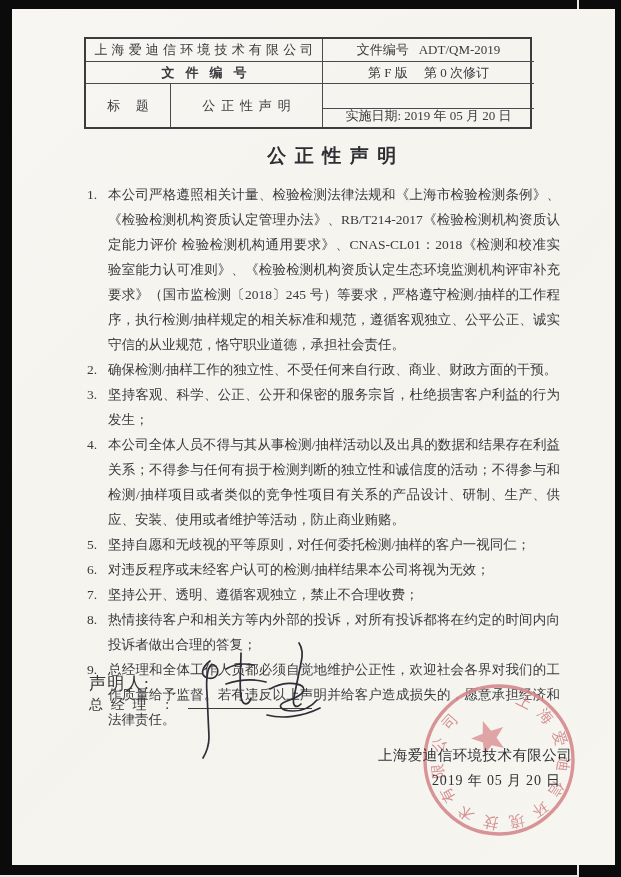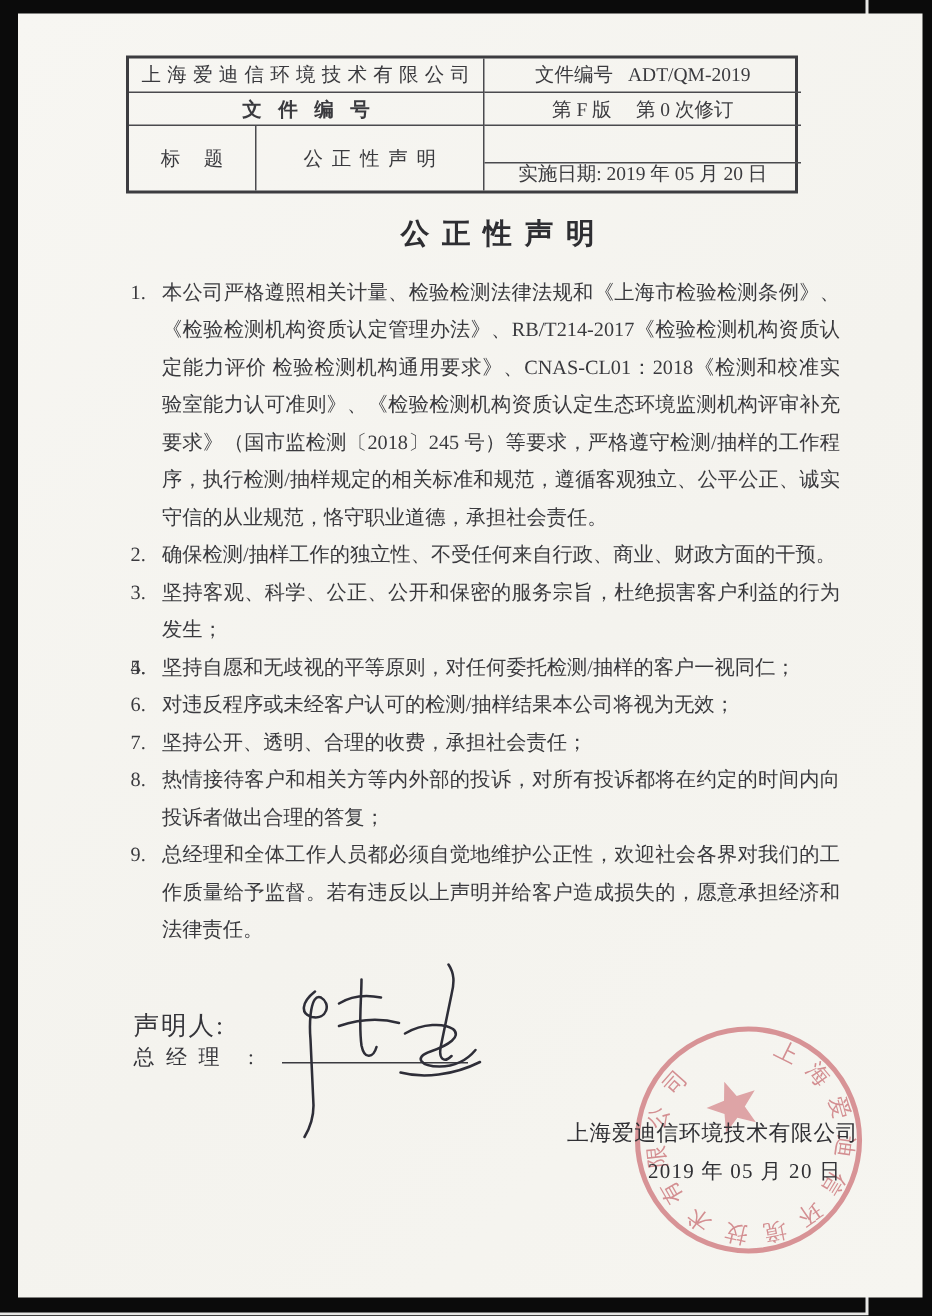--- a/index.html
+++ b/index.html
@@ -90,24 +90,24 @@
       <div class="cell c-pageinfo last-col">第  1  页　 共  1  页</div>
       <div class="cell c-impldate last-col last-row">实施日期: 2019 年 05 月 20 日</div>
     </div>
 
     <div class="main-title">公正性声明</div>
 
     <ol class="statements">
       <li><span class="num">1.</span><span>本公司严格遵照相关计量、检验检测法律法规和《上海市检验检测条例》、《检验检测机构资质认定管理办法》、RB/T214-2017《检验检测机构资质认定能力评价 检验检测机构通用要求》、CNAS-CL01：2018《检测和校准实验室能力认可准则》、《检验检测机构资质认定生态环境监测机构评审补充要求》（国市监检测〔2018〕245 号）等要求，严格遵守检测/抽样的工作程序，执行检测/抽样规定的相关标准和规范，遵循客观独立、公平公正、诚实守信的从业规范，恪守职业道德，承担社会责任。</span></li>
       <li><span class="num">2.</span><span>确保检测/抽样工作的独立性、不受任何来自行政、商业、财政方面的干预。</span></li>
       <li><span class="num">3.</span><span>坚持客观、科学、公正、公开和保密的服务宗旨，杜绝损害客户利益的行为发生；</span></li>
-      <li><span class="num">4.</span></li>
+      <li><span class="num">4.</span><span>本公司全体人员不得与其从事检测/抽样活动以及出具的数据和结果存在利益关系；不得参与任何有损于检测判断的独立性和诚信度的活动；不得参与和检测/抽样项目或者类似的竞争性项目有关系的产品设计、研制、生产、供应、安装、使用或者维护等活动，防止商业贿赂。</span></li>
       <li><span class="num">5.</span><span>坚持自愿和无歧视的平等原则，对任何委托检测/抽样的客户一视同仁；</span></li>
       <li><span class="num">6.</span><span>对违反程序或未经客户认可的检测/抽样结果本公司将视为无效；</span></li>
-      <li><span class="num">7.</span><span>坚持公开、透明、合理的收费，承担社会责任；</span></li>
+      <li><span class="num">7.</span><span>坚持公开、透明、遵循客观独立，禁止不合理收费；</span></li>
       <li><span class="num">8.</span><span>热情接待客户和相关方等内外部的投诉，对所有投诉都将在约定的时间内向投诉者做出合理的答复；</span></li>
       <li><span class="num">9.</span><span>总经理和全体工作人员都必须自觉地维护公正性，欢迎社会各界对我们的工作质量给予监督。若有违反以上声明并给客户造成损失的，愿意承担经济和法律责任。</span></li>
     </ol>
 
     <div class="declarer-label">声明人:</div>
     <div class="gm-label">总经理 :</div>
     <div class="sig-underline"></div>
     <svg class="signature-svg" viewBox="0 0 175 130">
       <g fill="none" stroke="#2e2e38" stroke-width="1.7" stroke-linecap="round" stroke-linejoin="round">
         <path d="M40,22 C31,29 30,37 38,39 C48,41 51,30 44,26 C37,23 36,42 37,54 L39,98 C39,108 36,114 33,119"></path>

